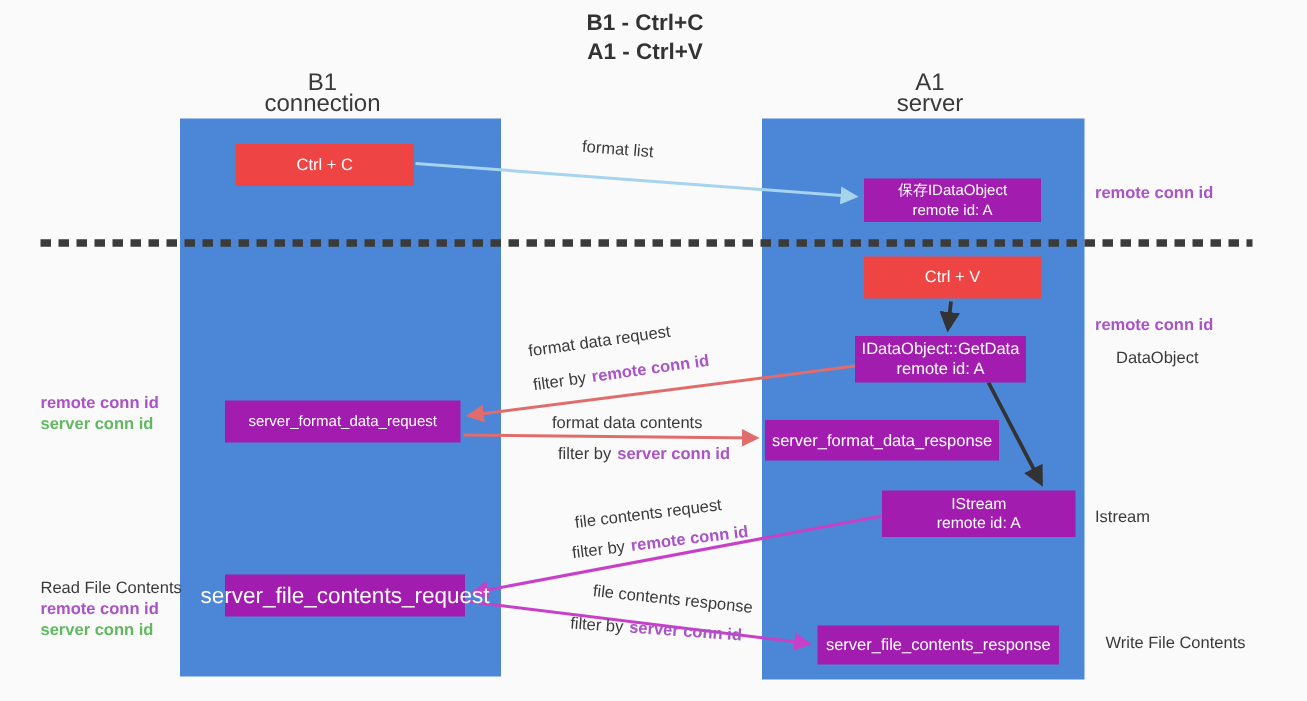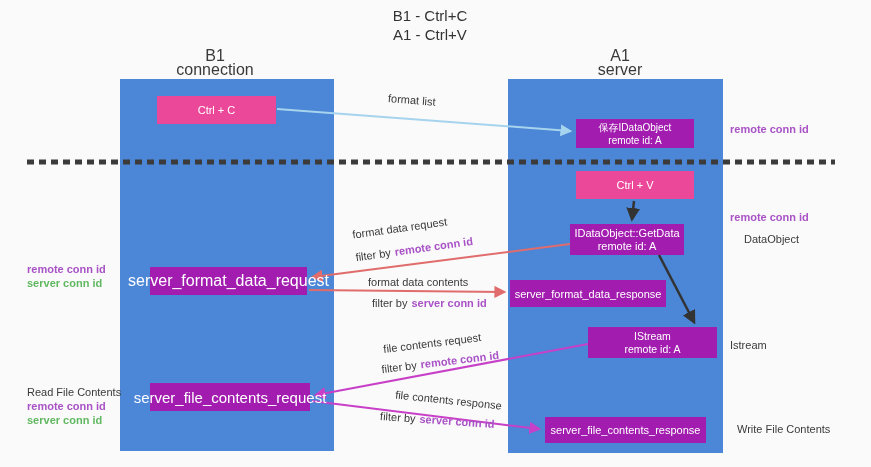--- a/index.html
+++ b/index.html
@@ -1,40 +1,40 @@
 <!DOCTYPE html>
 <html><head>
 <meta charset="utf-8">
 <style>
   * { margin:0; padding:0; box-sizing:border-box; }
   body { background:#fafafa; font-family:"Liberation Sans","DejaVu Sans",sans-serif; }
   .canvas { position:relative; width:871px; height:467px; background:#fafafa; overflow:hidden; }
 
   .title { position:absolute; left:330px; top:6px; width:200px; text-align:center;
-           font-size:15px; line-height:19px; color:#333; }
+           font-size:15px; line-height:19px; color:#333;font-weight:bold; }
   .col-header { position:absolute; width:120px; text-align:center; font-size:16px;
                 line-height:14px; color:#3a3a3a; }
   .col-header.left { left:155px; top:49px; }
   .col-header.right { left:560px; top:49px; }
 
   .column { position:absolute; background:#4c86d6; }
   .column.left  { left:120px; top:79px; width:214px; height:372px; }
   .column.right { left:508px; top:79px; width:215px; height:374px; }
 
   .box { position:absolute; display:flex; flex-direction:column; justify-content:center;
          align-items:center; color:#fff; text-align:center; }
-  .box.green  { background:#ec4899; }
+  .box.green  { background:#ef4444; }
   .box.orange { background:#a21caf; }
   .box span { display:block; }
 
   .b-ctrlc   { left:157px; top:96px;  width:119px; height:28px; font-size:11px; }
   .b-save    { left:576px; top:119px; width:118px; height:29px; font-size:10px; line-height:13px; }
   .b-ctrlv   { left:576px; top:171px; width:118px; height:28px; font-size:11px; }
   .b-getdata { left:570px; top:224px; width:114px; height:31px; font-size:11px; line-height:13px;text-align:right; }
-  .b-sfdreq  { left:150px; top:267px; width:157px; height:28px; font-size:16px; }
+  .b-sfdreq  { left:150px; top:267px; width:157px; height:28px; font-size:10px; }
   .b-sfdresp { left:510px; top:280px; width:156px; height:27px; font-size:11px; }
   .b-istream { left:588px; top:327px; width:129px; height:31px; font-size:10.5px; line-height:13px; }
   .b-sfcreq  { left:150px; top:383px; width:160px; height:28px; font-size:15px; }
   .b-sfcresp { left:545px; top:417px; width:161px; height:26px; font-size:11px; }
 
   .lbl { position:absolute; font-size:11px; color:#3a3a3a; white-space:nowrap; }
   .purple { color:#a953c6; font-weight:bold; }
   .greentx { color:#61b861; font-weight:bold; }
   .filter-prefix { margin-right:4px; font-weight:normal; color:#3a3a3a; }
 

